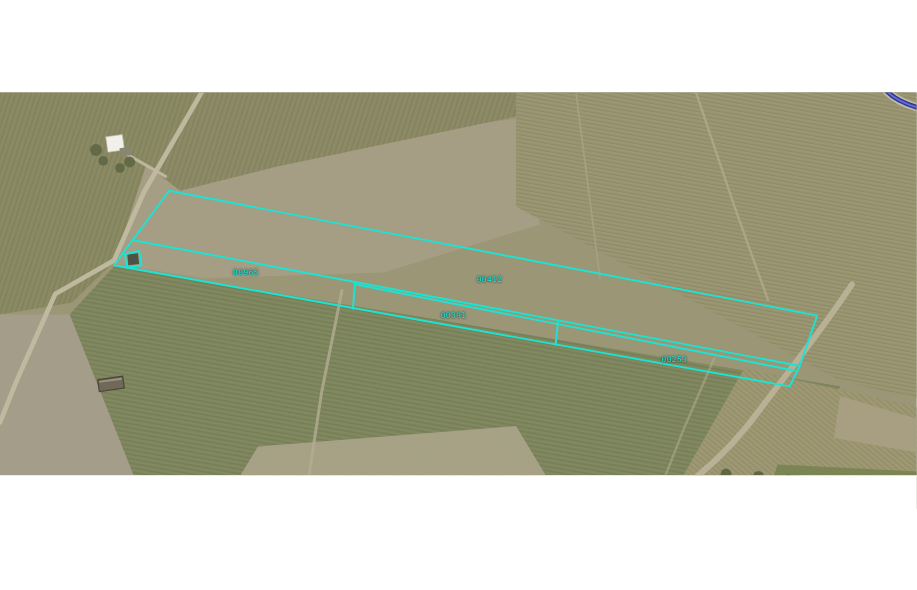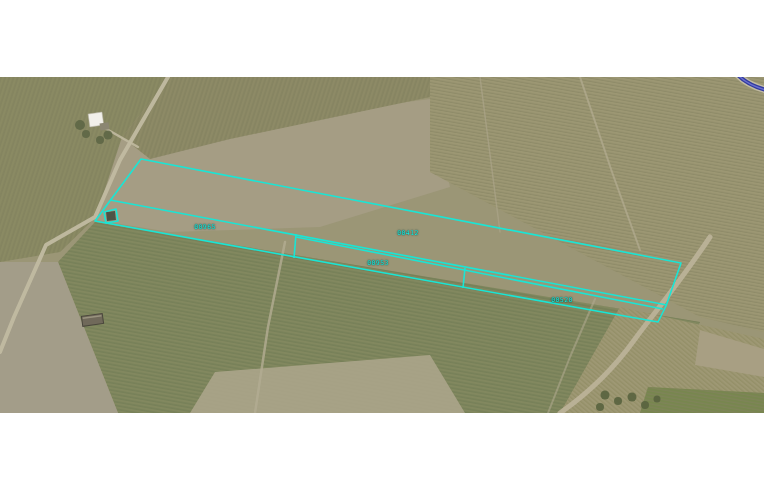--- a/index.html
+++ b/index.html
@@ -1,16 +1,16 @@
 <!DOCTYPE html>
 <html><head>
 <meta charset="utf-8">
 <style>
   html,body{margin:0;padding:0;background:#ffffff;}
-  #stage{position:relative;width:764px;height:492px;background:#ffffff;overflow:hidden;
+  #stage{position:relative;width:764px;height:396px;background:#ffffff;overflow:hidden;
          font-family:"DejaVu Sans",sans-serif;}
   .letterbox{position:absolute;left:0;width:764px;background:#ffffff;}
   #letter-top{top:0;height:77px;}
   #letter-bottom{top:413px;height:79px;}
   #aerial{position:absolute;left:0;top:77px;width:764px;height:336px;background:#9b9676;}
   #aerial svg{display:block;}
   .parcel-label{position:absolute;transform:translate(-50%,-50%);
       font-family:"DejaVu Sans Mono",monospace;font-size:6.5px;letter-spacing:.4px;
       color:#20efe0;text-shadow:0 0 2px rgba(0,70,70,.95), 0 0 1px rgba(0,50,50,.9);
       white-space:nowrap;user-select:none;}
@@ -123,18 +123,18 @@
         <line x1="465" y1="191" x2="463" y2="211"></line>
         <g>
           <rect x="106.5" y="134.5" width="9" height="9" fill="#4e5346" stroke="none" transform="rotate(-6 111 139)"></rect>
           <polygon points="104,135 116,132 118,144 106,146"></polygon>
         </g>
       </g>
     </svg>
 
     <span class="parcel-label" style="left:205px;top:150px">00965</span>
     <span class="parcel-label" style="left:408px;top:156px">00412</span>
-    <span class="parcel-label" style="left:378px;top:186px">00953</span>
-    <span class="parcel-label" style="left:562px;top:223px">00520</span>
+    <span class="parcel-label" style="left:378px;top:186px">00391</span>
+    <span class="parcel-label" style="left:562px;top:223px">00253</span>
   </div>
 
   <div class="letterbox" id="letter-bottom"></div>
 </div>
 
 </body></html>

